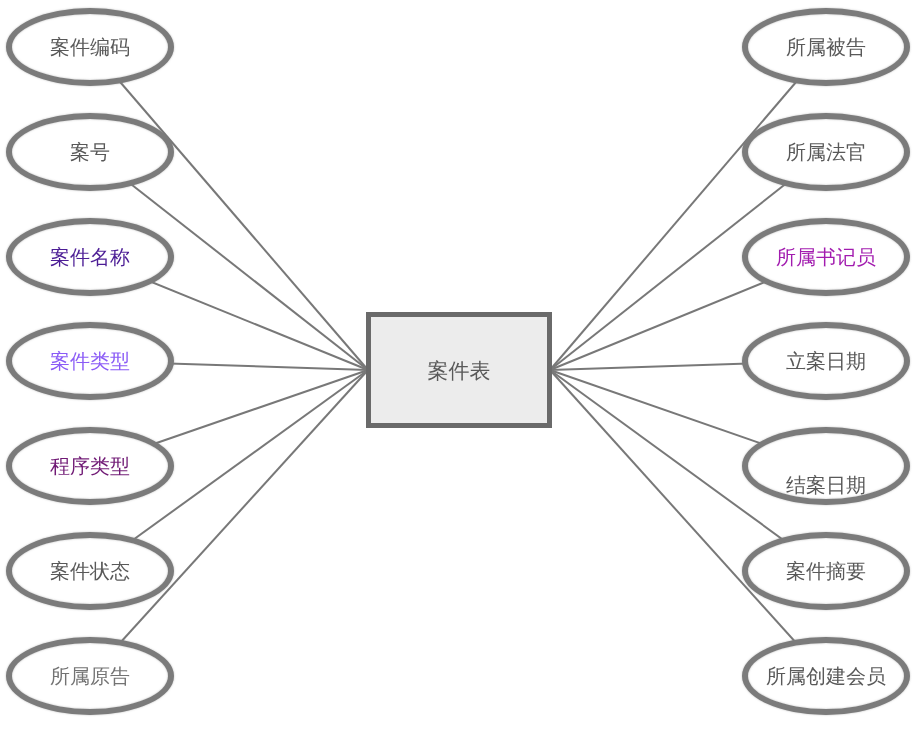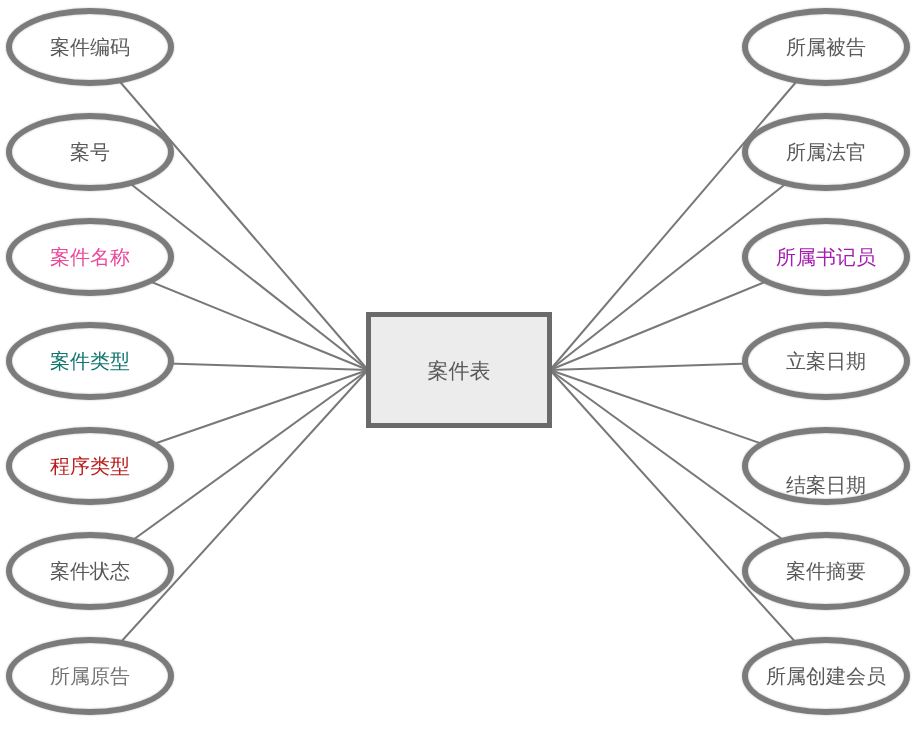--- a/index.html
+++ b/index.html
@@ -78,27 +78,27 @@
   <div class="node entity" id="entity-box" style="left: 366px; top: 312px; border-color: rgb(106, 106, 106); background: rgb(236, 236, 236);">
     <span class="node-label" style="color: rgb(89, 89, 89);">案件表</span>
   </div>
 <div class="node ellipse" style="left: 6px; top: 113px; border-color: rgb(123, 123, 123);">
       <span class="node-label" style="color: rgb(89, 89, 89);">案号</span>
     </div>
     <div class="node ellipse" style="left: 6px; top: 8px; border-color: rgb(123, 123, 123);">
       <span class="node-label" style="color: rgb(89, 89, 89);">案件编码</span>
     </div>
     <div class="node ellipse" style="left: 6px; top: 218px; border-color: rgb(123, 123, 123);">
-      <span class="node-label" style="color: #ec4899;">案件名称</span>
+      <span class="node-label" style="color: #4c1d95;">案件名称</span>
     </div>
     <div class="node ellipse" style="left: 6px; top: 322px; border-color: rgb(123, 123, 123);">
-      <span class="node-label" style="color: #0f766e;">案件类型</span>
+      <span class="node-label" style="color: #8b5cf6;">案件类型</span>
     </div>
     <div class="node ellipse" style="left: 6px; top: 427px; border-color: rgb(123, 123, 123);">
-      <span class="node-label" style="color: #b91c1c;">程序类型</span>
+      <span class="node-label" style="color: #701a75;">程序类型</span>
     </div>
     <div class="node ellipse" style="left: 6px; top: 532px; border-color: rgb(123, 123, 123);">
       <span class="node-label" style="color: rgb(89, 89, 89);">案件状态</span>
     </div>
     <div class="node ellipse" style="left: 6px; top: 637px; border-color: rgb(123, 123, 123);">
       <span class="node-label" style="color: #737373;">所属原告</span>
     </div>
     <div class="node ellipse" style="left: 742px; top: 8px; border-color: rgb(123, 123, 123);">
       <span class="node-label" style="color: rgb(89, 89, 89);">所属被告</span>
     </div>

